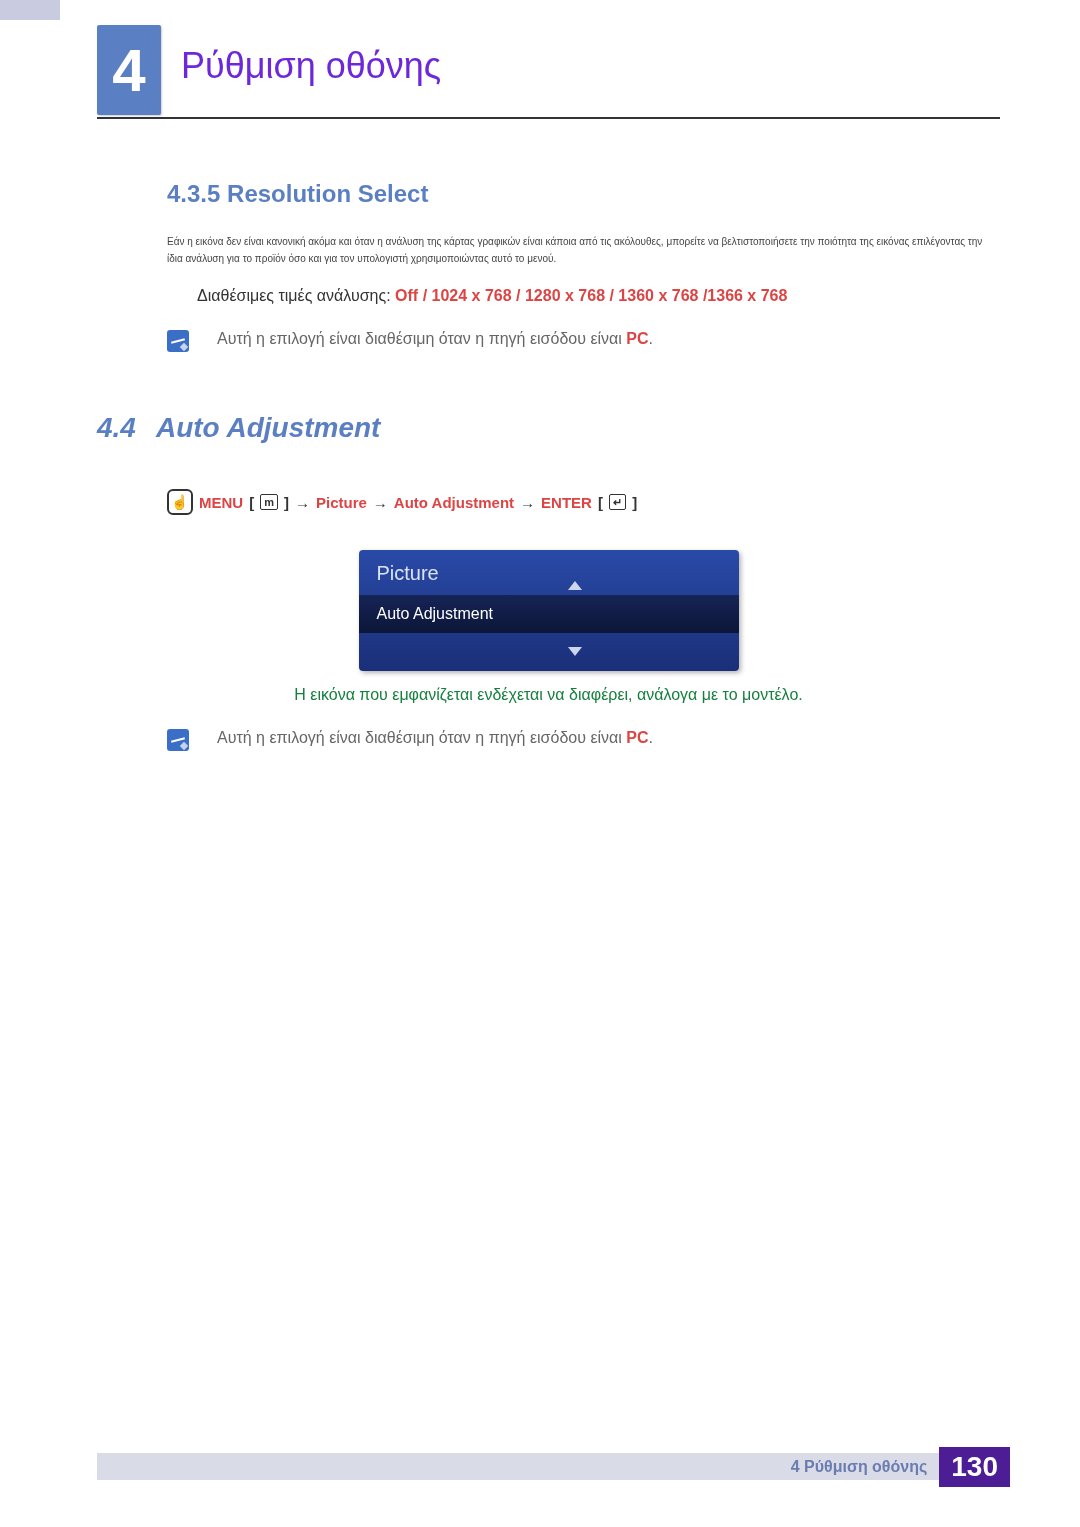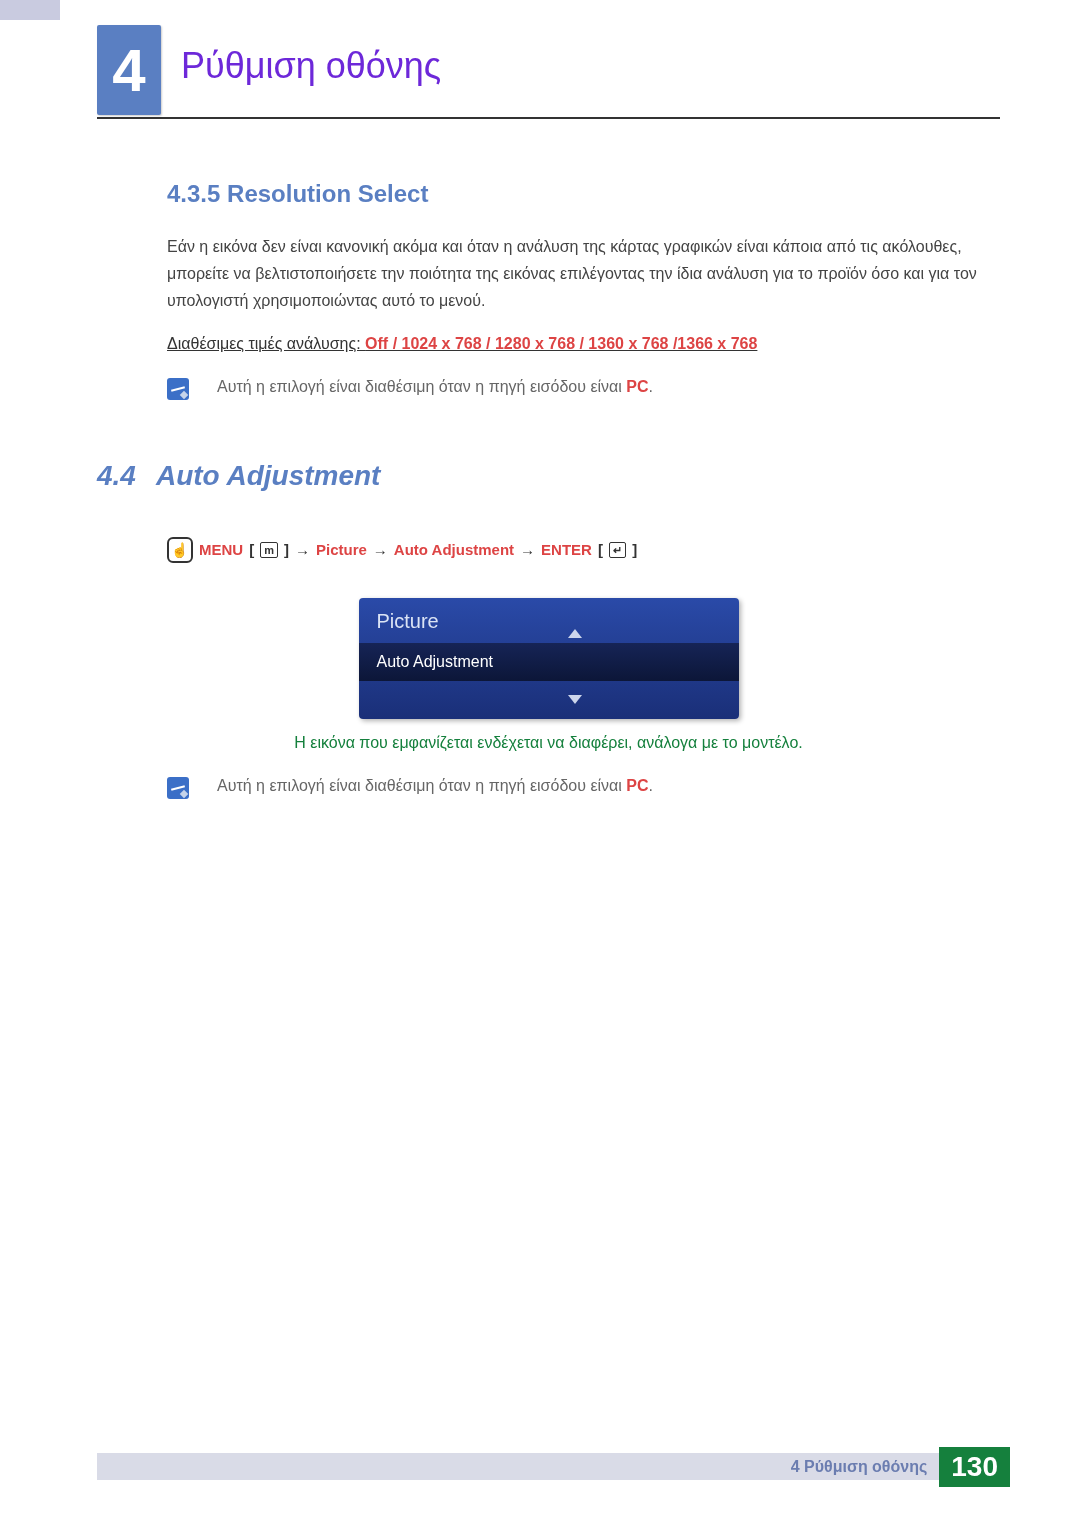--- a/index.html
+++ b/index.html
@@ -54,30 +54,29 @@
   }
   .subsection-title {
     color: #5a7fc2;
     font-size: 24px;
     font-weight: bold;
     margin-left: 70px;
     margin-bottom: 25px;
   }
   .body-text {
     margin-left: 70px;
-    font-size: 16px;
+    font-size: 10px;
     line-height: 1.7;
     color: #444;
     margin-bottom: 20px;
   }
   .avail-line {
-    margin-left: 70px;
+    margin-left: 100px;
     font-size: 16px;
     margin-bottom: 25px;
-    text-decoration: underline;
   }
   .red-bold { color: #d44; font-weight: bold; }
   .note-row {
     margin-left: 70px;
     display: flex;
     align-items: flex-start;
     gap: 28px;
     font-size: 16px;
     color: #666;
     margin-bottom: 20px;
@@ -210,21 +209,21 @@
     align-items: center;
     justify-content: flex-end;
   }
   .footer-text {
     color: #6b7db0;
     font-size: 16px;
     font-weight: bold;
     margin-right: 12px;
   }
   .footer-num {
-    background: #15803d;
+    background: #4c1d95;
     color: #fff;
     font-size: 28px;
     font-weight: bold;
     height: 40px;
     padding: 0 12px;
     display: flex;
     align-items: center;
   }
 </style>
 </head>

